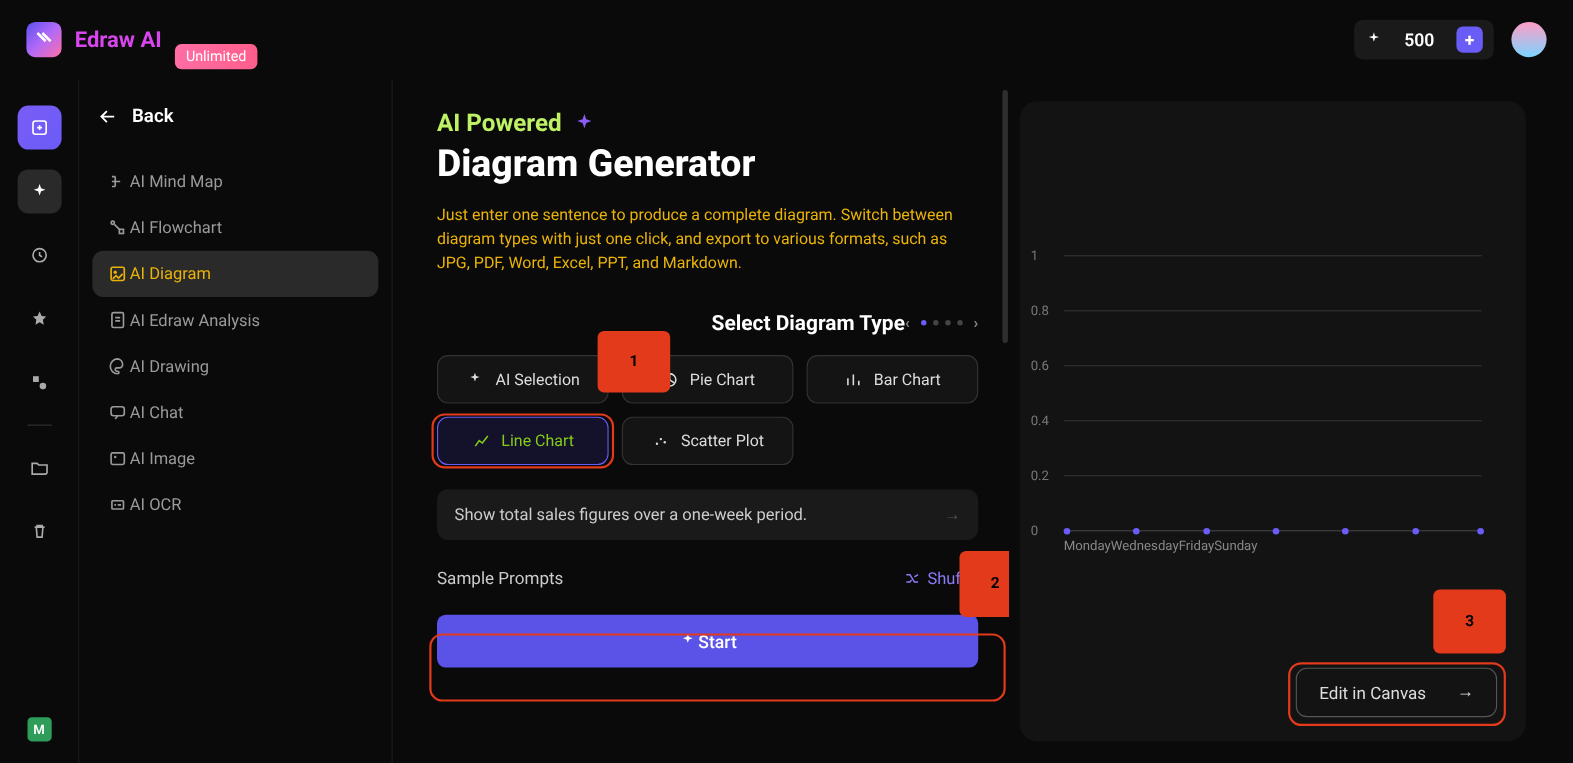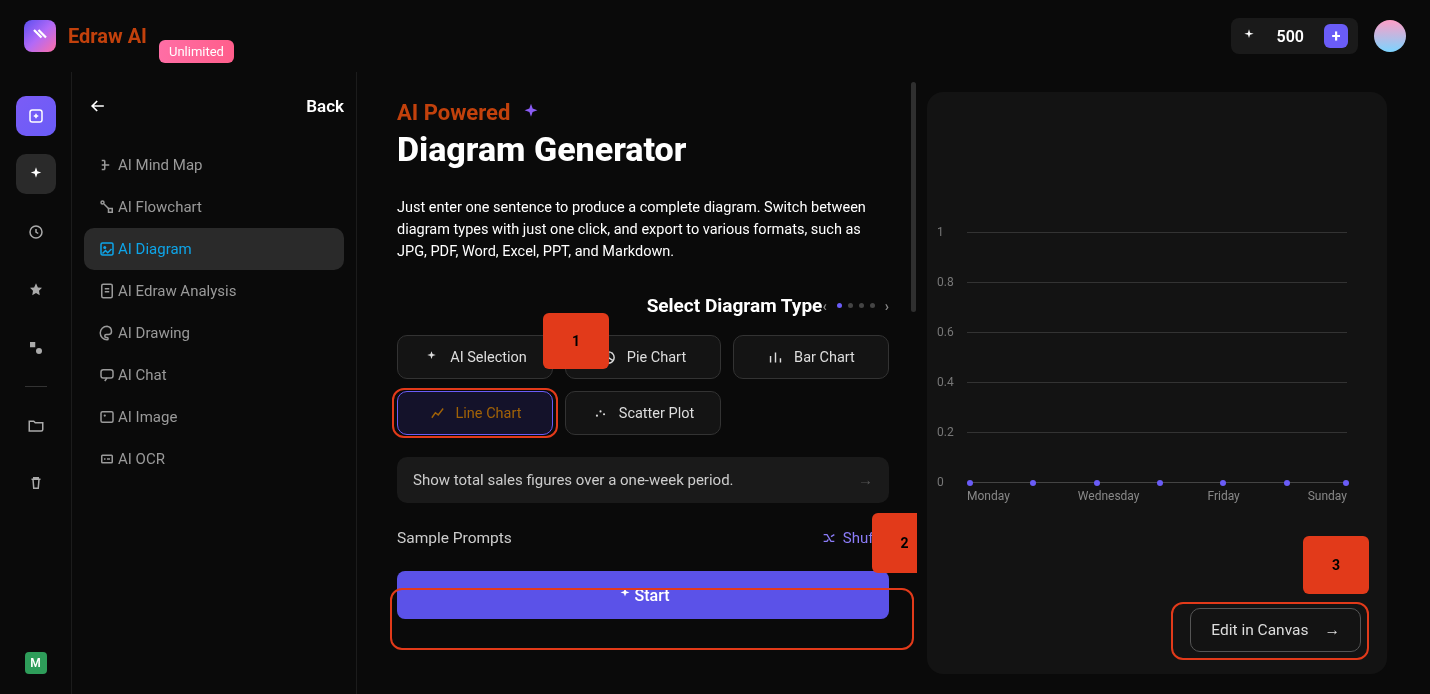--- a/index.html
+++ b/index.html
@@ -19,21 +19,21 @@
     align-items: center;
     padding: 0 24px;
     justify-content: space-between;
   }
   .logo-group { display: flex; align-items: center; gap: 12px; }
   .logo-icon {
     width: 32px; height: 32px; border-radius: 8px;
     background: linear-gradient(135deg, #5b4ff0, #b26af7, #ff6ea5);
     display:flex;align-items:center;justify-content:center;
   }
-  .logo-text { font-size: 20px; font-weight: 700; color: #c2410c; }
+  .logo-text { font-size: 20px; font-weight: 700; color: #d946ef; }
   .unlimited-badge {
     background: linear-gradient(90deg, #ff6ea5, #ff5e8b);
     color: #fff; font-size: 13px; padding: 4px 10px; border-radius: 6px; margin-top: 31px;
   }
   .top-right { display: flex; align-items: center; gap: 16px; }
   .credits {
     display: flex; align-items: center; gap: 20px;
     background: #1a1a1a; padding: 6px 10px; border-radius: 8px;
   }
   .plus-btn {
@@ -66,62 +66,62 @@
   .rail-icon.active { background: #2a2a2a; color:#fff;}
   .rail-bottom { margin-top: auto; margin-bottom: 20px;}
   .m-badge { width: 22px; height: 22px; border-radius:4px; background:#2e9d5a; color:#fff; font-size:12px; display:flex;align-items:center;justify-content:center; font-weight:600;}
 
   
   .sidebar {
     width: 285px; background: #0a0a0a;
     padding: 24px 12px;
     border-right: 1px solid #1c1c1c;
   }
-  .back-row { display:flex; align-items:center; gap:12px; margin-bottom: 28px; padding-left:4px; color:#fff; font-size:17px; font-weight:600;justify-content:space-between;}
+  .back-row { display:flex; align-items:center; gap:12px; margin-bottom: 28px; padding-left:4px; color:#fff; font-size:17px; font-weight:600;}
   .side-item {
     display:flex; align-items:center; gap:2px;
     padding: 12px 14px; border-radius: 10px;
     color: #9a9a9a; font-size: 15px;
     cursor: pointer;
   }
-  .side-item.active { background: #2a2a2a; color: #0ea5e9;}
+  .side-item.active { background: #2a2a2a; color: #eab308;}
   .side-item svg { width:18px; height:18px; flex-shrink:0;}
 
   
   .center {
     flex: 1; padding: 28px 28px 20px 40px;
     overflow-y: auto; position: relative;
     max-width: 560px;
   }
   .center::-webkit-scrollbar { width:6px;}
-  .hdr-kicker { display:flex; align-items:center; gap:10px; font-size: 22px; font-weight:700; color:#c2410c;}
+  .hdr-kicker { display:flex; align-items:center; gap:10px; font-size: 22px; font-weight:700; color:#bef264;}
   .hdr-kicker svg { color:#8b5cf6;}
   .hdr-title { font-size: 34px; font-weight: 800; color:#fff; margin-top:4px;}
-  .hdr-desc { font-size: 14.5px; color:#ffffff; margin-top:28px; line-height:1.5; max-width: 470px;}
+  .hdr-desc { font-size: 14.5px; color:#eab308; margin-top:16px; line-height:1.5; max-width: 470px;}
 
   .section-title { font-size:19px; font-weight:700; color:#fff; margin-top: 32px; display:flex; align-items:center; justify-content:flex-end;}
   .pager { display:flex; align-items:center; gap:10px; color:#888; font-size:14px;}
   .dots { display:flex; gap:6px;}
   .dot { width:5px;height:5px;border-radius:50%;background:#444;}
   .dot.active{background:#6a5cf7;}
 
   .chip-grid {
     margin-top: 18px;
     display: grid;
     grid-template-columns: repeat(3, 1fr);
     gap: 12px;
   }
   .chip {
     height: 44px; border-radius:10px; border:1px solid #333;
     display:flex;align-items:center;justify-content:center;gap:10px;
     color:#ddd; font-size:14.5px; background:#141414;
     cursor:pointer;
   }
   .chip svg{width:17px;height:17px;}
-  .chip.selected { border:1.5px solid #6a5cf7; color:#a16207; background:#14122a;}
+  .chip.selected { border:1.5px solid #6a5cf7; color:#84cc16; background:#14122a;}
 
   .prompt-box {
     margin-top: 22px;
     background:#1a1a1a; border-radius:10px;
     display:flex; align-items:center; padding: 14px 16px;
     color:#ccc; font-size:15px;
   }
   .prompt-box .arrow { margin-left:auto; color:#555;}
 
   .sample-row { display:flex; align-items:center; justify-content:space-between; margin-top: 26px;}
@@ -146,27 +146,27 @@
     position:relative;
     display:flex; flex-direction:column;
   }
   .chart-area {
     flex:1; padding: 140px 40px 0 40px;
     position:relative;
   }
   .gridline { position:relative; height:50px; border-top:1px solid #333;}
   .gridline span { position:absolute; left:-30px; top:-8px; font-size:12px; color:#777;}
   .xaxis { border-top:1px solid #444; position:relative; height:26px;}
-  .xticks { display:flex; justify-content:space-between; font-size:12px; color:#888; padding-top:6px;}
+  .xticks { display:flex; justify-content:flex-start; font-size:12px; color:#888; padding-top:6px;}
   .xpoint { position:absolute; top:-3px; width:6px;height:6px;border-radius:50%;background:#6a5cf7;}
   .edit-canvas {
     margin: 0 26px 22px auto;
     border:1px solid #555; border-radius:10px;
     padding: 12px 20px;
-    display:flex;align-items:center;gap:16px;
+    display:flex;align-items:center;gap:28px;
     color:#ddd; font-size:15.5px;
     cursor:pointer;
     width: fit-content;
   }
 
   
   .callout { position:absolute; background:#e23a1a; color:#000; display:flex;align-items:center;justify-content:center; font-weight:700; border-radius:6px; z-index:20; font-size:14px;}
   .hl-red { position:absolute; border:2.5px solid #e23a1a; border-radius:12px; z-index:15; pointer-events:none;}
   .scroll-ind { position:absolute; right:1px; top:10px; width:5px; height:230px; background:#2f2f2f; border-radius:3px;}
 </style>

